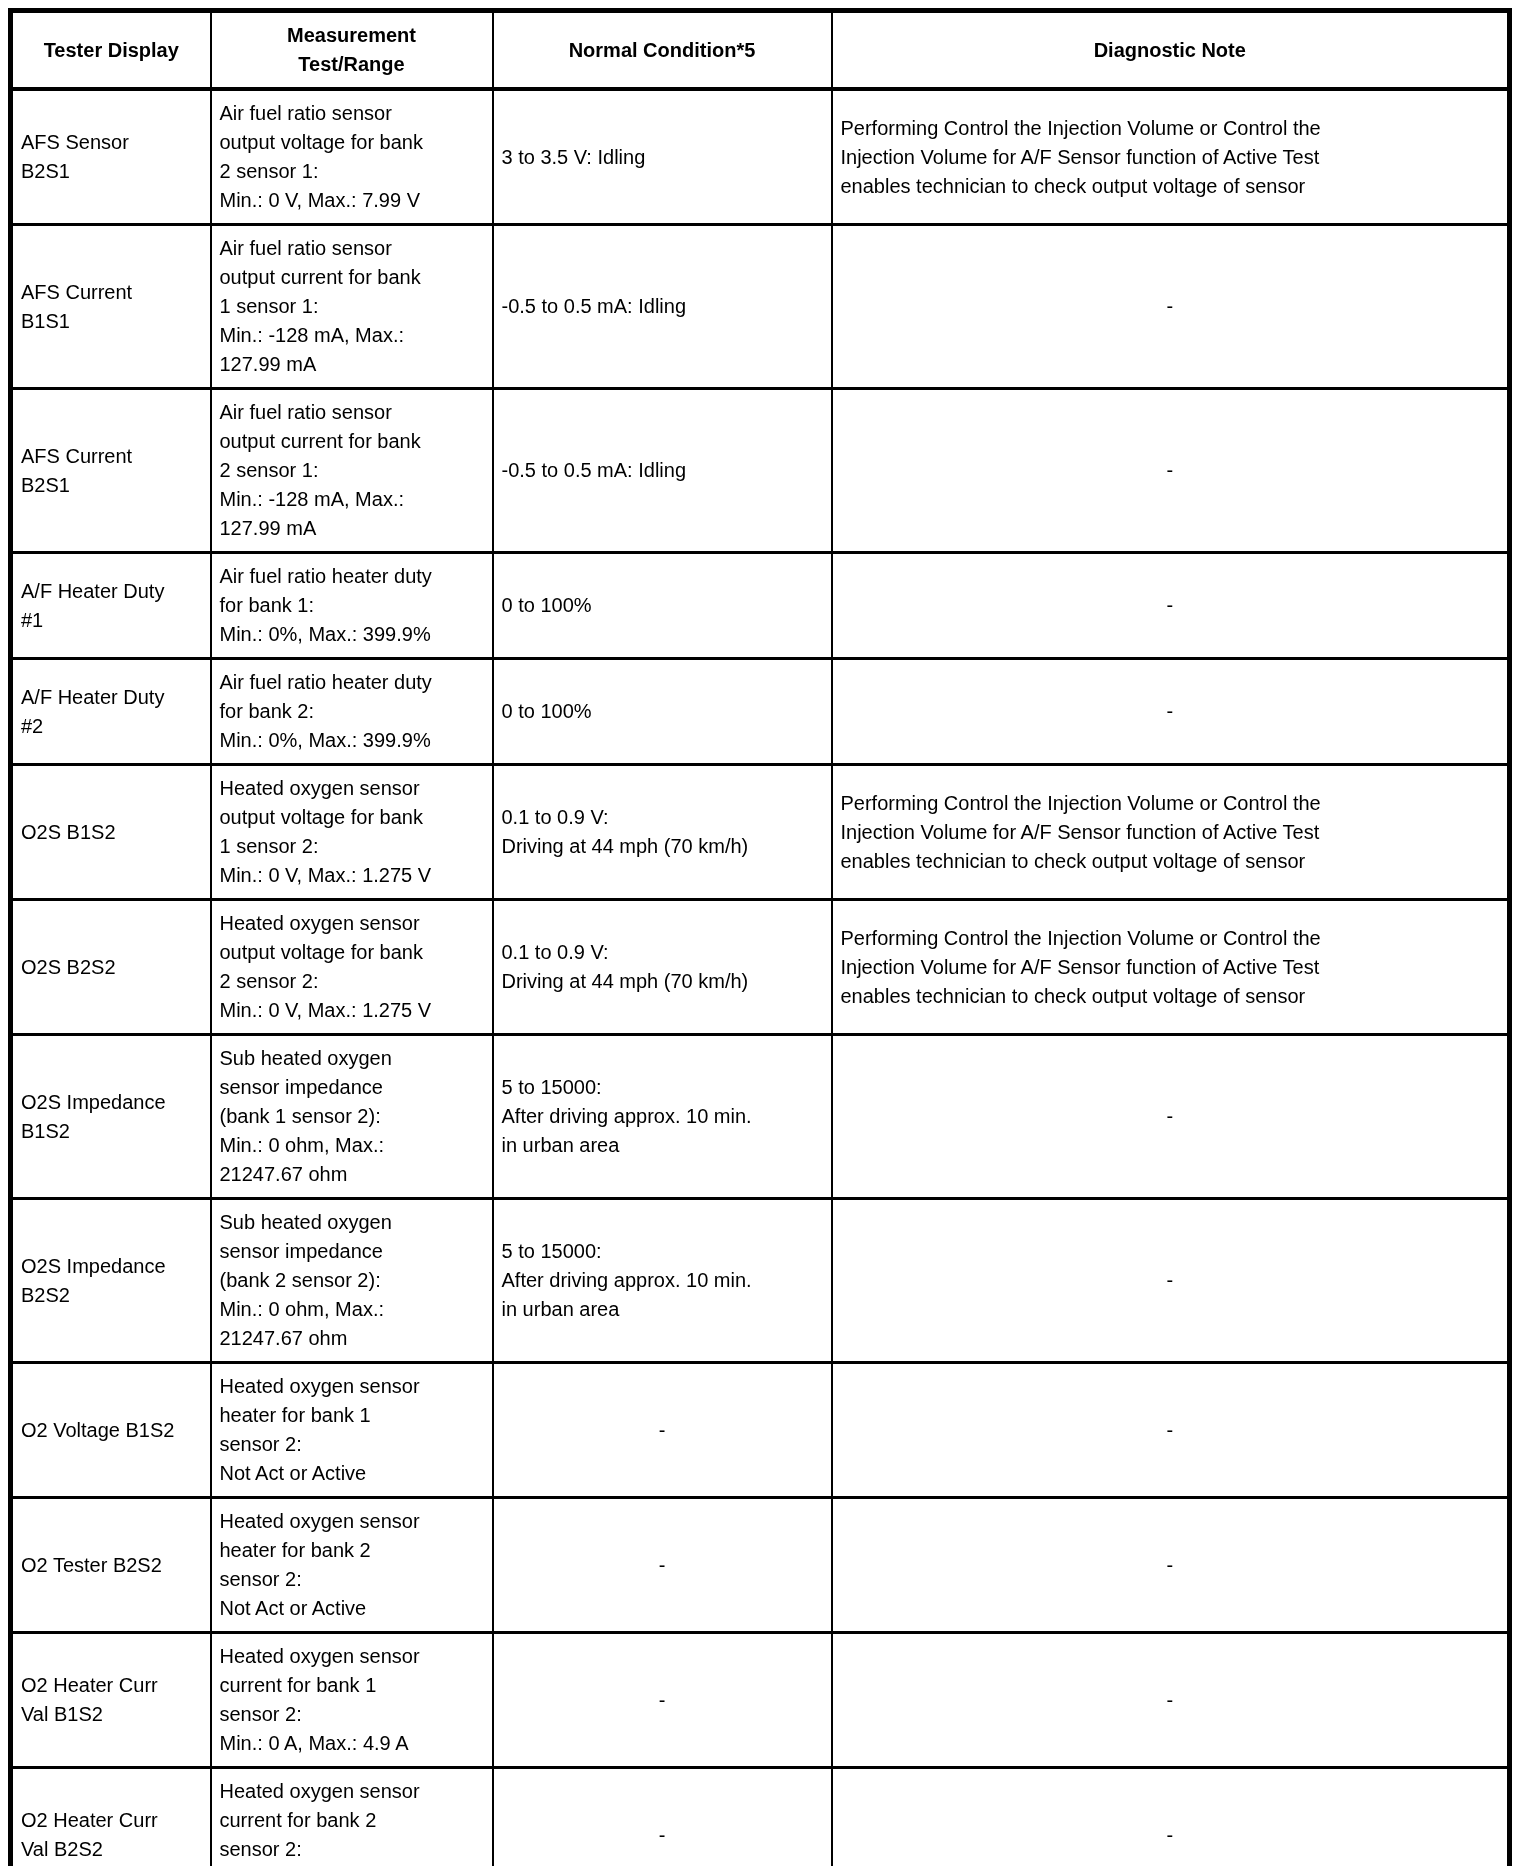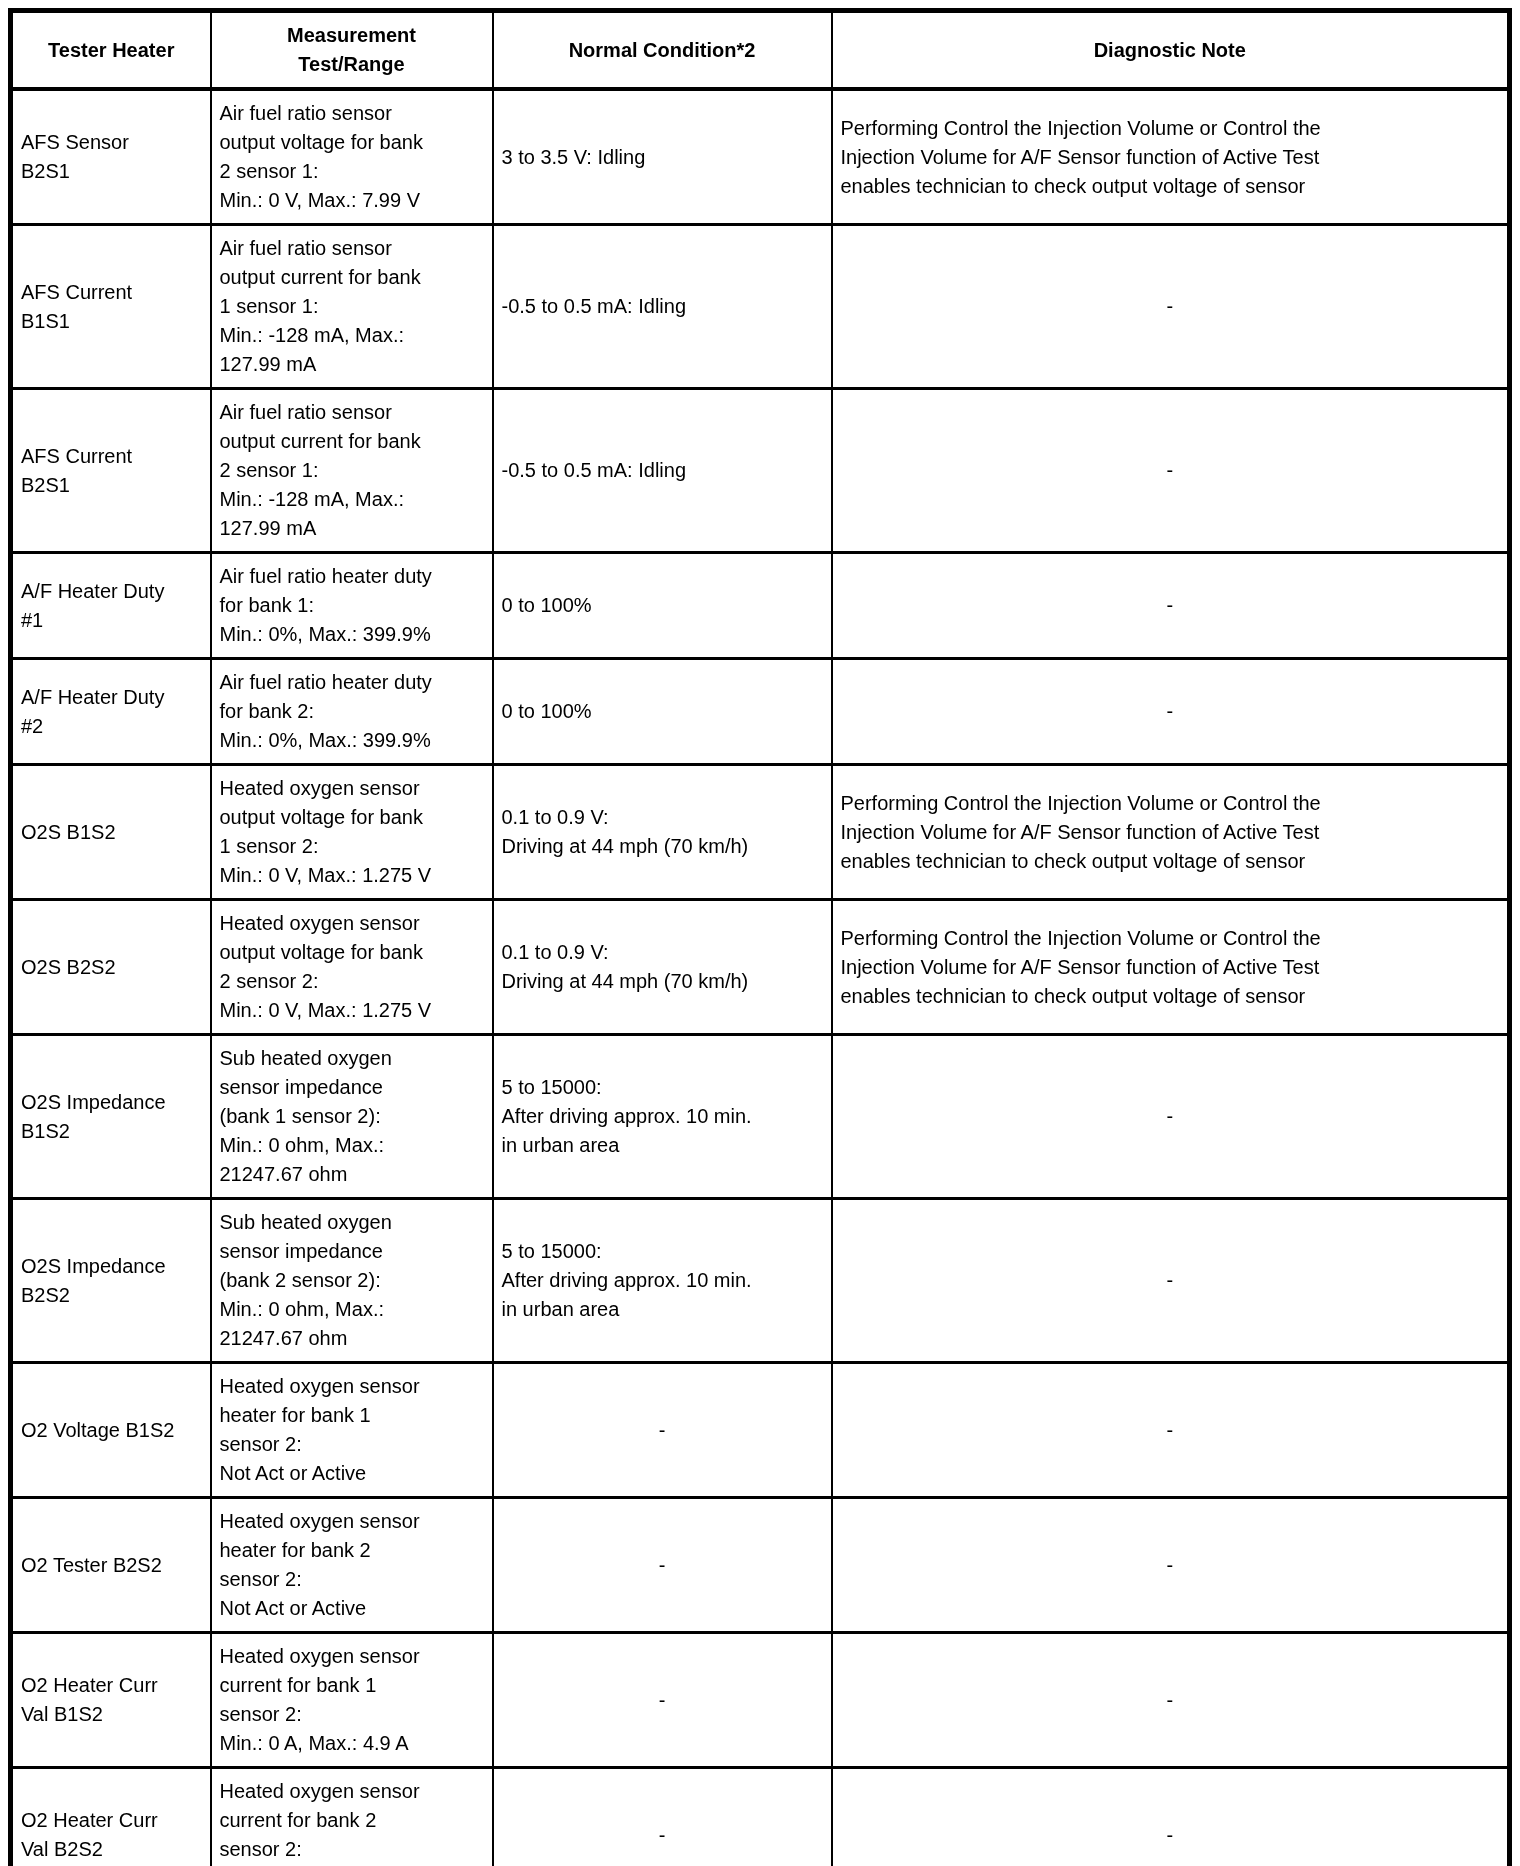--- a/index.html
+++ b/index.html
@@ -56,24 +56,24 @@
 <div class="page">
   <table class="diag">
     <colgroup>
       <col class="c1">
         <col class="c2">
         <col class="c3">
         <col class="c4">
     </colgroup>
     <thead>
       <tr>
-        <th>Tester Heater</th>
+        <th>Tester Display</th>
         <th>Measurement
 Test/Range</th>
-        <th>Normal Condition*2</th>
+        <th>Normal Condition*5</th>
         <th>Diagnostic Note</th>
       </tr>
     </thead>
     <tbody>
       <tr>
         <td>AFS Sensor
 B2S1</td>
         <td>Air fuel ratio sensor
 output voltage for bank
 2 sensor 1:

